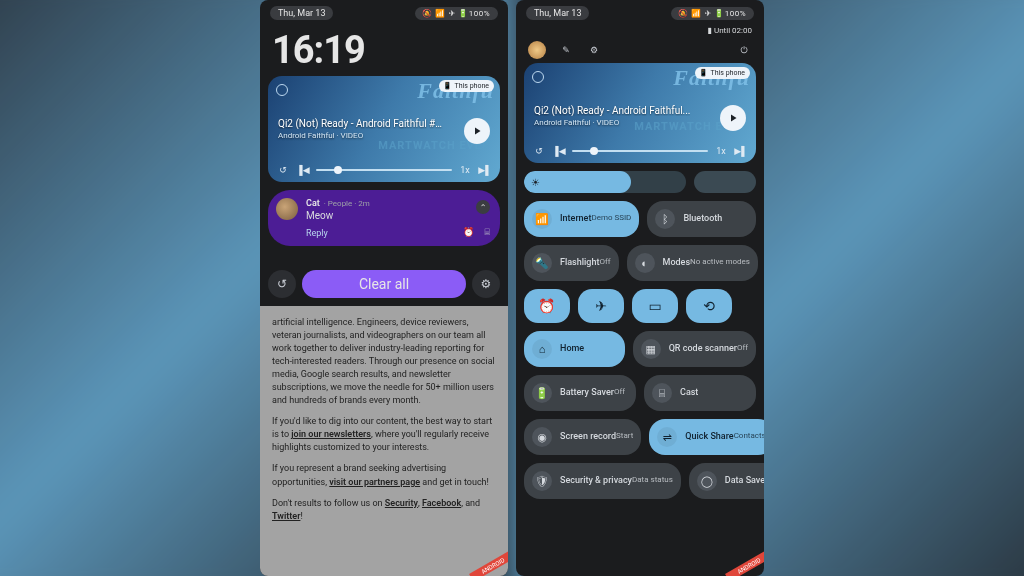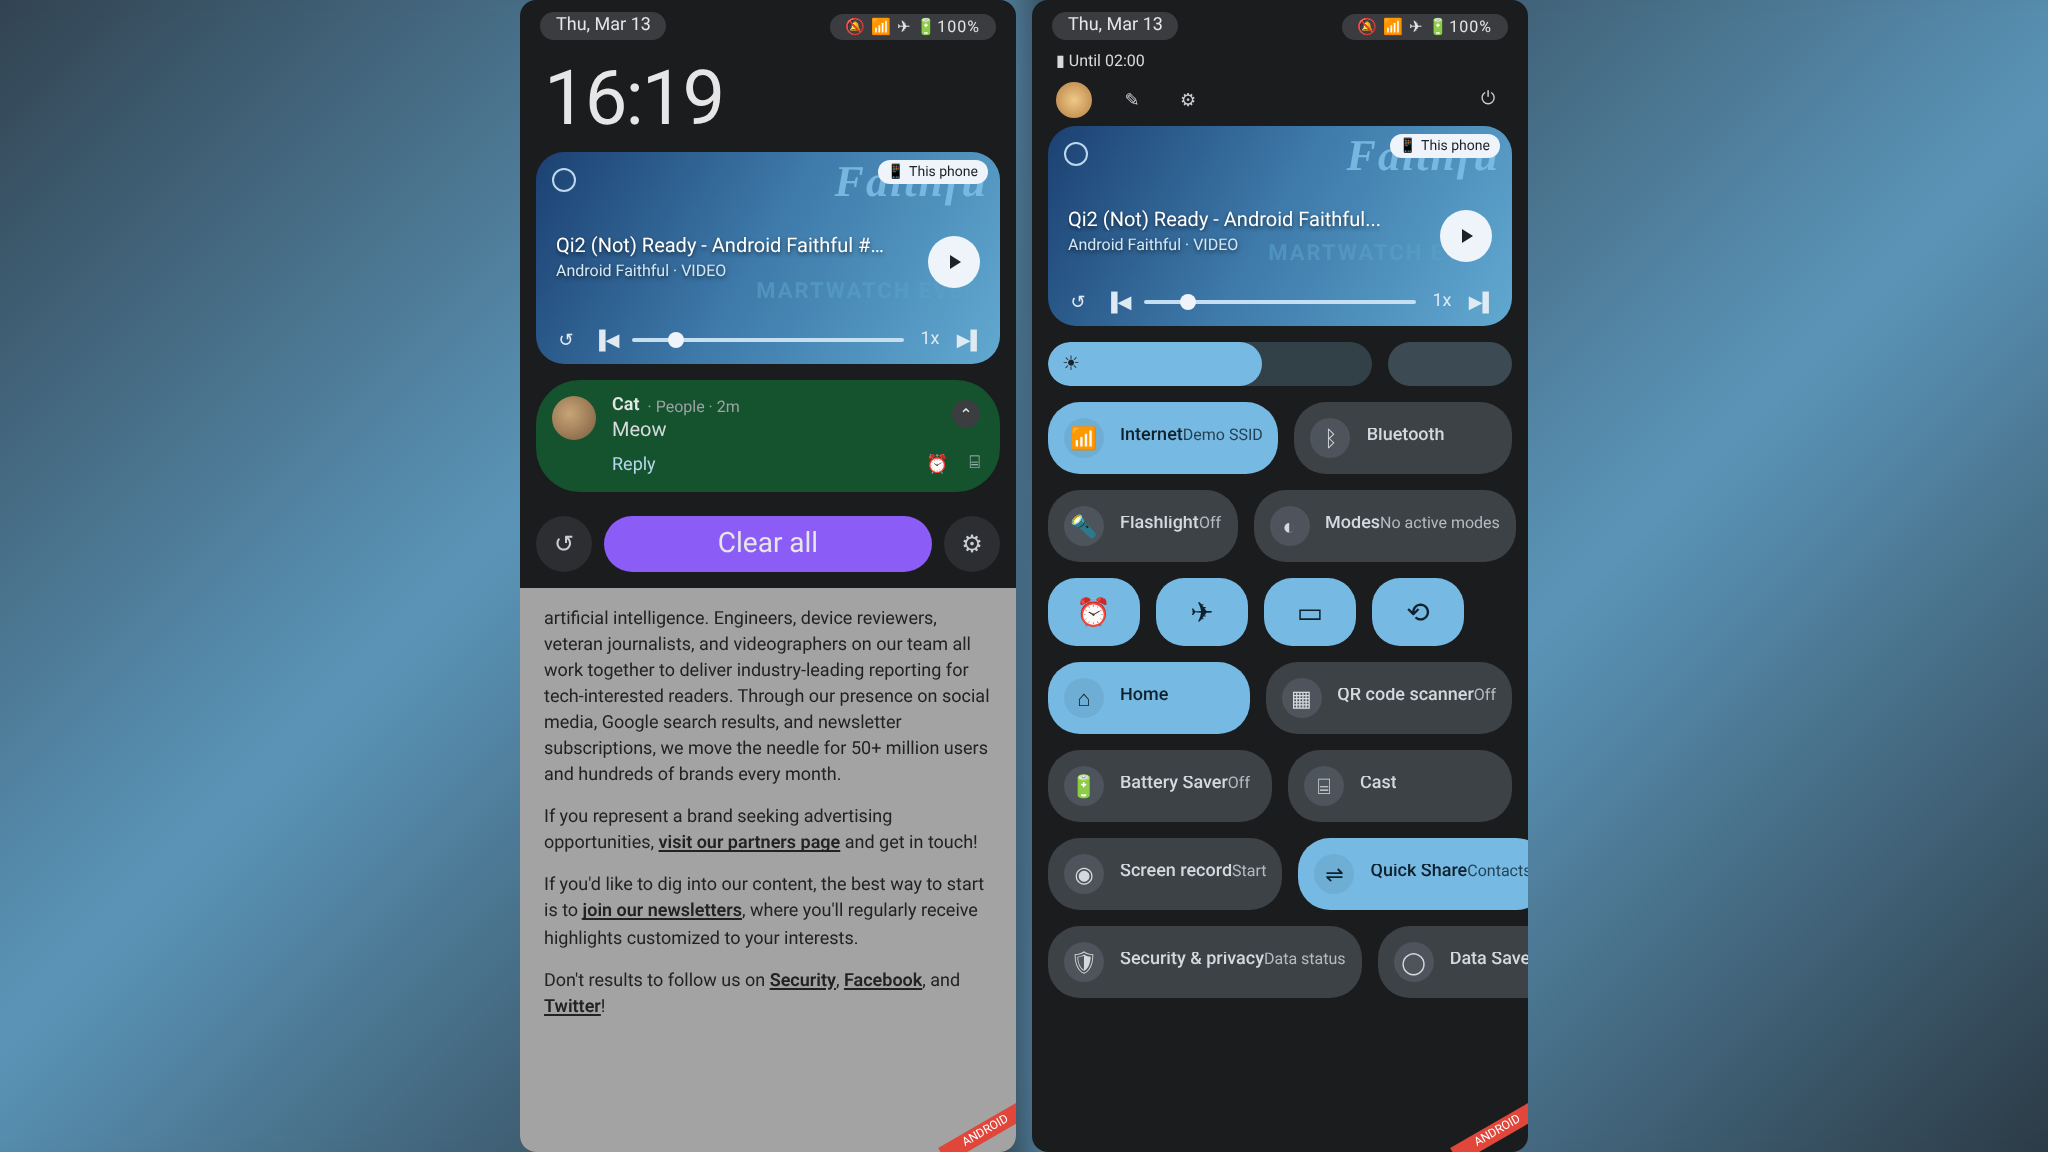--- a/index.html
+++ b/index.html
@@ -5,57 +5,57 @@
   *{box-sizing:border-box;margin:0;padding:0;font-family:Roboto,-apple-system,Helvetica,Arial,sans-serif}
   body{width:1024px;height:576px;overflow:hidden;background:#3a4a55;position:relative}
   .bg-blur{position:absolute;inset:0;filter:blur(14px);transform:scale(1.1);opacity:.9;display:flex}
   .bg-blur .bp{flex:1;background:linear-gradient(135deg,#2a3540 0%,#5f9ec4 50%,#232a31 100%)}
   .stage{position:absolute;left:50%;transform:translateX(-50%);top:0;display:flex;gap:8px}
   .phone{width:248px;height:576px;background:#1b1c1e;color:#e6e6e6;border-radius:8px;overflow:hidden;display:flex;flex-direction:column;position:relative;font-size:9px}
   
   .status{display:flex;align-items:center;justify-content:space-between;padding:6px 10px;font-size:9px}
   .pill{background:#3a3c40;border-radius:10px;padding:2px 8px;display:inline-flex;align-items:center;gap:2px}
   .icons-pill{font-size:8px;letter-spacing:.5px}
-  .clock{font-size:38px;font-weight:400;padding:2px 12px 4px;letter-spacing:-1px}
+  .clock{font-size:38px;font-weight:700;padding:2px 12px 4px;letter-spacing:-1px}
   
   .media{margin:0 8px;border-radius:14px;background:linear-gradient(120deg,#1b4172 0%,#3e7aaa 48%,#61a9d1 100%);padding:8px;position:relative;height:106px;overflow:hidden}
   .media .faith{position:absolute;right:6px;top:2px;font-family:cursive;font-size:22px;font-style:italic;font-weight:700;color:#7fc0e8;opacity:.85;letter-spacing:1px}
   .media .badge{position:absolute;right:6px;top:4px;background:#eef4fa;color:#1d2228;font-size:7px;border-radius:6px;padding:2px 5px;display:flex;align-items:center;gap:2px}
   .media .dot{width:12px;height:12px;border-radius:50%;border:1.5px solid #bcd8ef;display:inline-block}
   .media-title{position:absolute;left:10px;top:42px;font-size:10px;color:#fff;text-shadow:0 1px 2px rgba(0,0,0,.6);max-width:165px;white-space:nowrap;overflow:hidden;text-overflow:ellipsis}
   .media-sub{position:absolute;left:10px;top:55px;font-size:8px;color:#d4e7f5;text-shadow:0 1px 2px rgba(0,0,0,.6)}
   .media-sub2{position:absolute;right:10px;bottom:30px;font-size:11px;font-weight:700;color:#5aa1c9;opacity:.6;letter-spacing:1px}
   .playbtn{position:absolute;right:10px;top:42px;width:26px;height:26px;border-radius:50%;background:#eef4fa;display:flex;align-items:center;justify-content:center}
   .playbtn svg{width:12px;height:12px;fill:#1d2228}
   .media-ctrl{position:absolute;left:8px;right:8px;bottom:5px;display:flex;align-items:center;gap:6px;color:#dfeaf3}
   .media-ctrl .ci{width:14px;height:14px;display:flex;align-items:center;justify-content:center;font-size:9px}
   .media-ctrl .track{flex:1;height:2px;background:#c3dff1;border-radius:2px;position:relative}
   .media-ctrl .track::after{content:"";position:absolute;left:18px;top:-3px;width:8px;height:8px;background:#eef4fa;border-radius:50%}
   
-  .notif{margin:8px 8px 4px;background:#14532d;border-radius:22px;padding:8px 10px;position:relative}
+  .notif{margin:8px 8px 16px;background:#4c1d95;border-radius:22px;padding:8px 10px;position:relative}
   .notif .ava{width:22px;height:22px;border-radius:50%;background:radial-gradient(circle at 40% 40%,#c9a477,#7a5d3e);position:absolute;left:8px;top:8px}
   .notif-head{margin-left:28px;display:flex;align-items:center;gap:4px;font-size:9px}
   .notif-head .app{font-weight:600}
   .notif-head .meta{color:#9ea2a8;font-size:8px}
   .notif-body{margin-left:28px;font-size:10px;margin-top:2px;color:#d8dadd}
   .notif .chev{position:absolute;right:10px;top:10px;width:14px;height:14px;border-radius:50%;background:#3b3d41;display:flex;align-items:center;justify-content:center;font-size:8px}
   .notif-actions{margin-left:28px;margin-top:6px;display:flex;align-items:center;justify-content:space-between}
   .notif-actions .reply{font-size:9px;color:#b9d7ef}
   .notif-actions .ricons{display:flex;gap:10px;color:#bfc4cb}
   
   .clear-row{display:flex;align-items:center;gap:6px;margin:8px}
   .round{width:28px;height:28px;border-radius:50%;background:#2c2e32;display:flex;align-items:center;justify-content:center;font-size:12px;color:#c9cdd4}
   .clearbtn{flex:1;background:#8b5cf6;border-radius:16px;height:28px;display:flex;align-items:center;justify-content:center;font-size:14px}
   
   .article{flex:1;background:#a3a3a3;color:#222;padding:10px 12px;font-size:9px;line-height:1.45;overflow:hidden}
   .article p{margin-bottom:8px}
   .article a{color:#222;text-decoration:underline;font-weight:600}
   .tag{position:absolute;right:-10px;bottom:6px;background:#e0463a;color:#fff;font-size:6px;padding:1px 12px;transform:rotate(-30deg)}
   
-  .until{font-size:8px;color:#d8dadd;text-align:left;padding:0 12px}
+  .until{font-size:8px;color:#d8dadd;text-align:right;padding:0 12px}
   .top-icons{display:flex;align-items:center;justify-content:space-between;padding:6px 12px 4px}
   .top-icons .l{display:flex;align-items:center;gap:12px}
   .top-icons .ava2{width:18px;height:18px;border-radius:50%;background:radial-gradient(circle,#f0c987,#b47e43)}
   .top-icons .ico{width:16px;height:16px;color:#c9cdd4;display:flex;align-items:center;justify-content:center}
   .brightness{margin:8px 8px 0;display:flex;gap:8px}
   .b-track{flex:1;height:22px;background:#324048;border-radius:12px;position:relative;overflow:hidden}
   .b-fill{position:absolute;left:0;top:0;bottom:0;width:66%;background:#76b9e2;border-radius:12px}
   .b-icon{position:absolute;left:7px;top:50%;transform:translateY(-50%);color:#1d2228;font-size:10px}
   .b-dim{width:62px;height:22px;background:#3b4a53;border-radius:12px}
   .tiles{margin:8px 8px 0;display:flex;flex-direction:column;gap:8px}
@@ -129,22 +129,22 @@
     </div>
 
     <div class="clear-row">
       <div class="round">↺</div>
       <div class="clearbtn">Clear all</div>
       <div class="round">⚙</div>
     </div>
 
     <div class="article">
       <p>artificial intelligence. Engineers, device reviewers, veteran journalists, and videographers on our team all work together to deliver industry-leading reporting for tech-interested readers. Through our presence on social media, Google search results, and newsletter subscriptions, we move the needle for 50+ million users and hundreds of brands every month.</p>
+      <p><span>If you'd like to dig into our content, the best way to start is to </span><a>join our newsletters</a><span>, where you'll regularly receive highlights customized to your interests.</span></p>
       <p><span>If you represent a brand seeking advertising opportunities, </span><a>visit our partners page</a><span> and get in touch!</span></p>
-      <p><span>If you'd like to dig into our content, the best way to start is to </span><a>join our newsletters</a><span>, where you'll regularly receive highlights customized to your interests.</span></p>
       <p><span>Don't results to follow us on </span><a>Security</a><span>, </span><a>Facebook</a><span>, and </span><a>Twitter</a><span>!</span></p>
     </div>
     <div class="tag">ANDROID</div>
   </div>
 
   <div class="phone">
     <div class="status">
       <span class="pill">Thu, Mar 13</span>
       <span class="pill icons-pill">🔕 📶 ✈ 🔋100%</span>
     </div>

